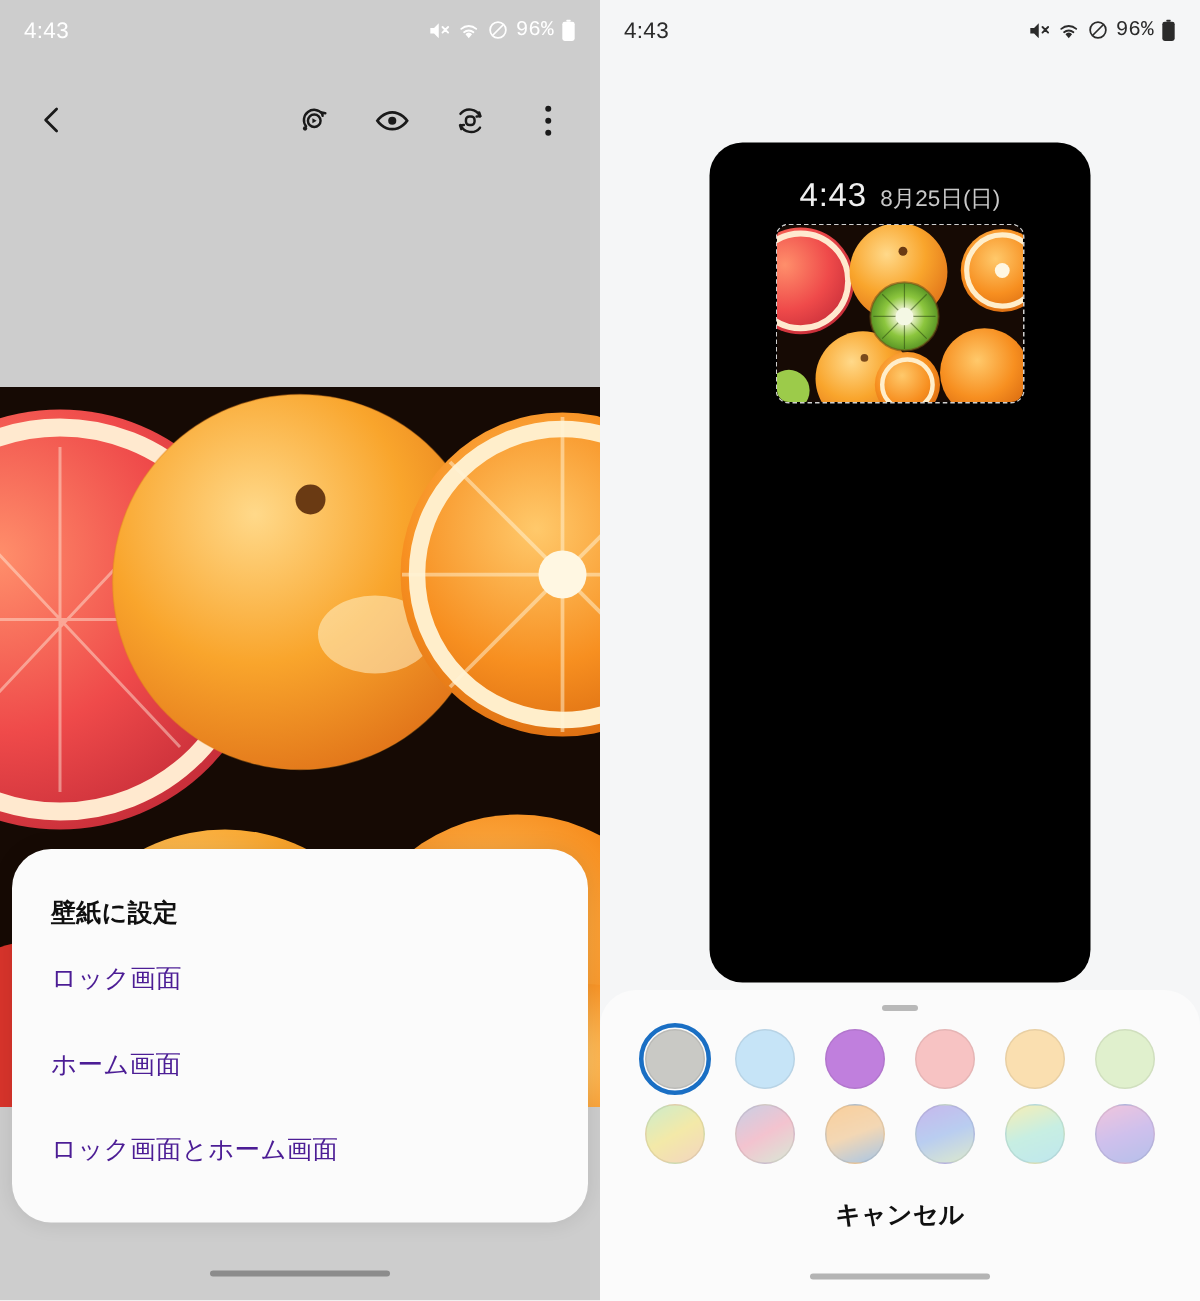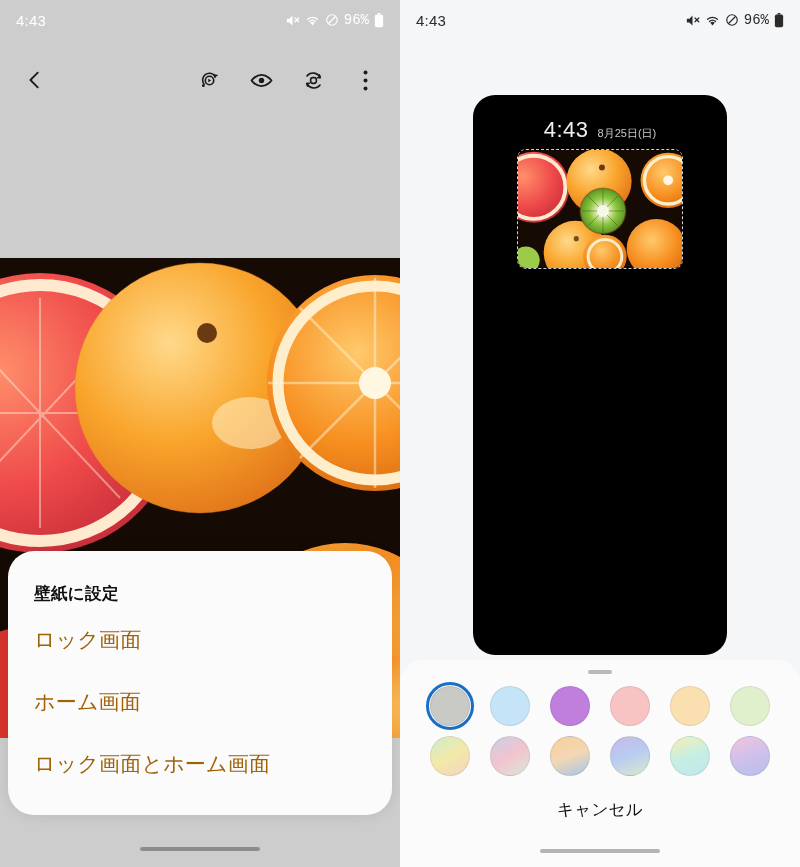--- a/index.html
+++ b/index.html
@@ -49,21 +49,21 @@
     background: #fbfbfb;
     border-radius: 26px;
     padding: 26px 16px 20px 0;
     box-shadow: 0 0 14px rgba(0,0,0,.10);
   }
   .sheet-title {
     font-size: 16.5px; font-weight: bold; color: #101010;
     padding: 6px 26px 4px 26px; letter-spacing: .4px;
   }
   .menu-item {
-    font-size: 21px; color: #a16207;
+    font-size: 17px; color: #4c1d95;
     padding: 17px 26px 17px 26px;
     position: relative;
     cursor: pointer;
     letter-spacing: .2px;
   }
   .menu-item.highlight { }
   .hl-ring {
     position: absolute;
     left: 8px; right: 8px; top: 50%;
     transform: translateY(-50%);
@@ -90,21 +90,21 @@
     width: 254px; height: 560px;
     background: #000000;
     border-radius: 22px;
     overflow: hidden;
   }
   .aod-clockrow {
     position: absolute; top: 22px; left: 0; right: 0;
     display: flex; align-items: baseline; justify-content: center; gap: 9px;
   }
   .aod-time { font-size: 22px; color: #f0f0f0; letter-spacing: .5px; }
-  .aod-date { font-size: 11px; color: #c9c9c9; }
+  .aod-date { font-size: 15px; color: #c9c9c9; }
   .aod-crop {
     position: absolute;
     left: 44px; top: 54px;
     width: 166px; height: 120px;
     border: 1px dashed #cfcfcf;
     border-radius: 9px;
     overflow: hidden;
   }
   .aod-crop .fruit { width: 100%; height: 100%; }
 
@@ -135,21 +135,21 @@
     position: absolute; left: -5px; top: -5px; right: -5px; bottom: -5px;
     border: 3px solid #1a6fc4;
     border-radius: 50%;
   }
   .sheet-actions {
     position: absolute; left: 0; right: 0; bottom: 46px;
     display: flex; align-items: center;
   }
   .action-btn {
     flex: 1; text-align: center;
-    font-size: 16.5px; font-weight: normal; color: #101010;
+    font-size: 16.5px; font-weight: bold; color: #101010;
     cursor: pointer; letter-spacing: .3px;
   }
   .navbar-handle-r {
     position: absolute; bottom: 14px; left: 50%; transform: translateX(-50%);
     width: 120px; height: 4px; background: #b4b4b4; border-radius: 3px;
   }
 </style>
 </head>
 <body>
 

